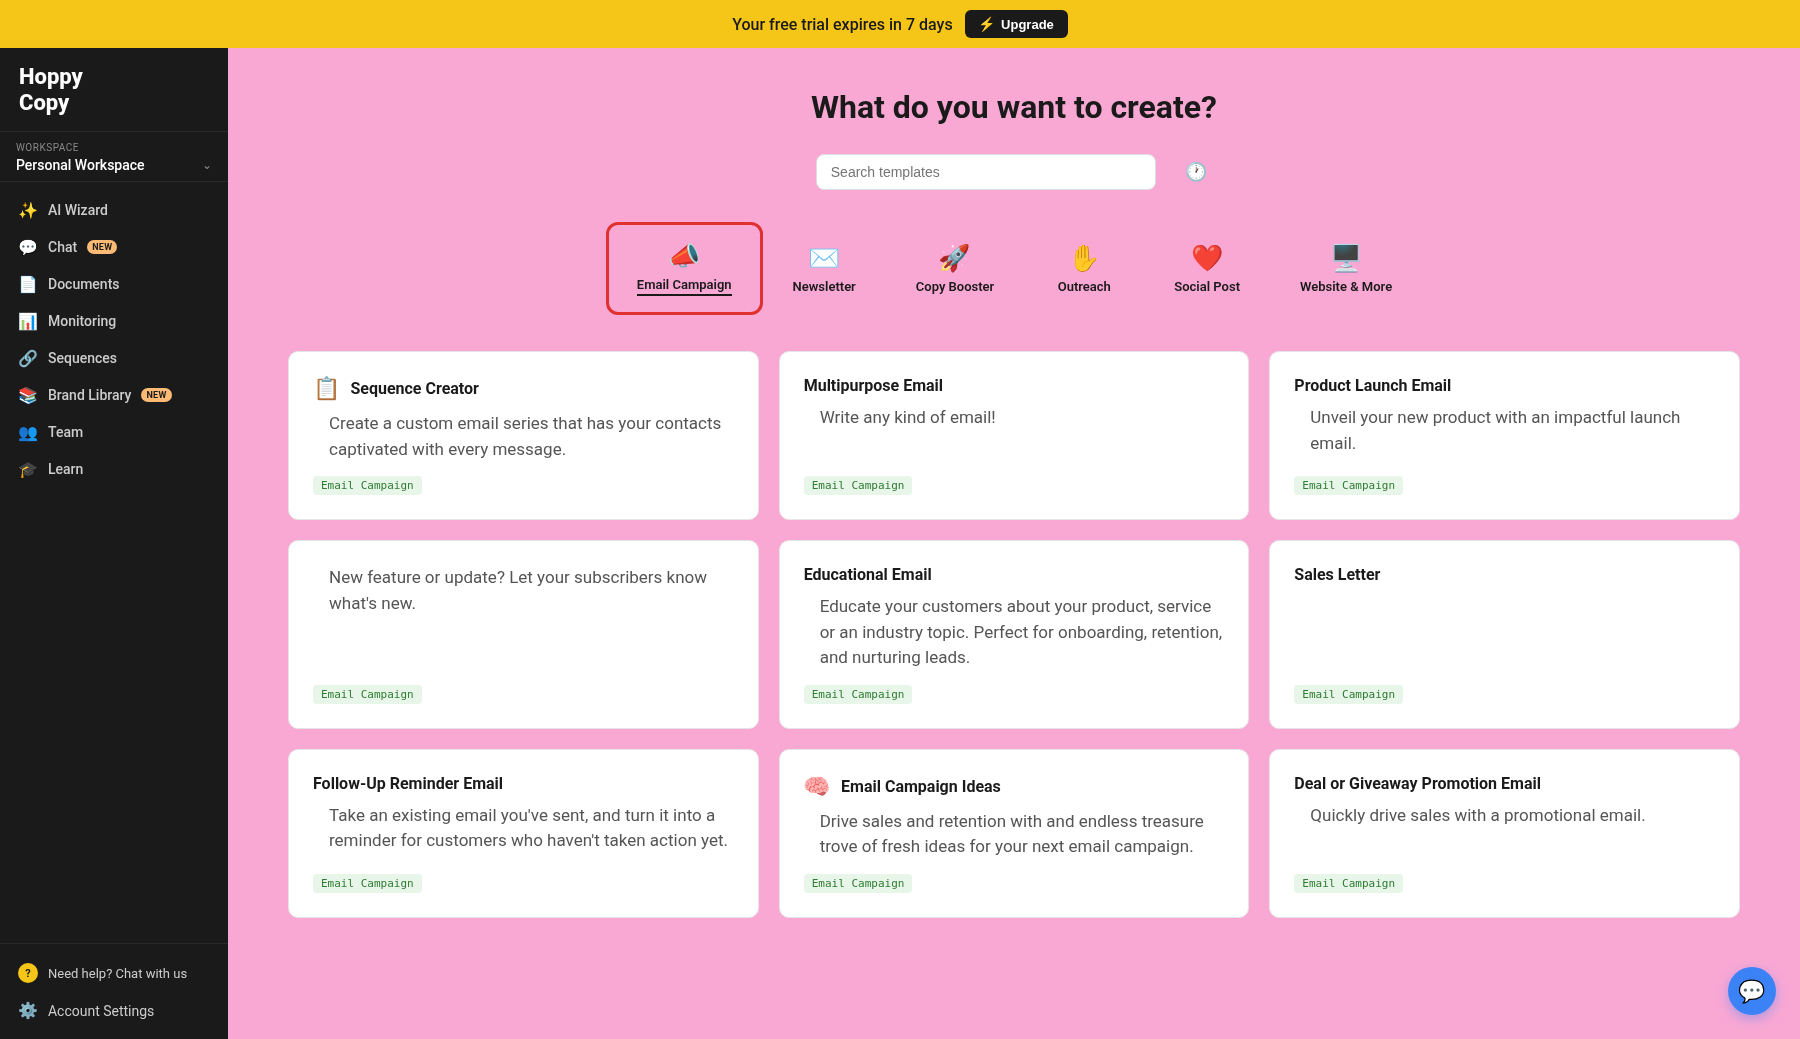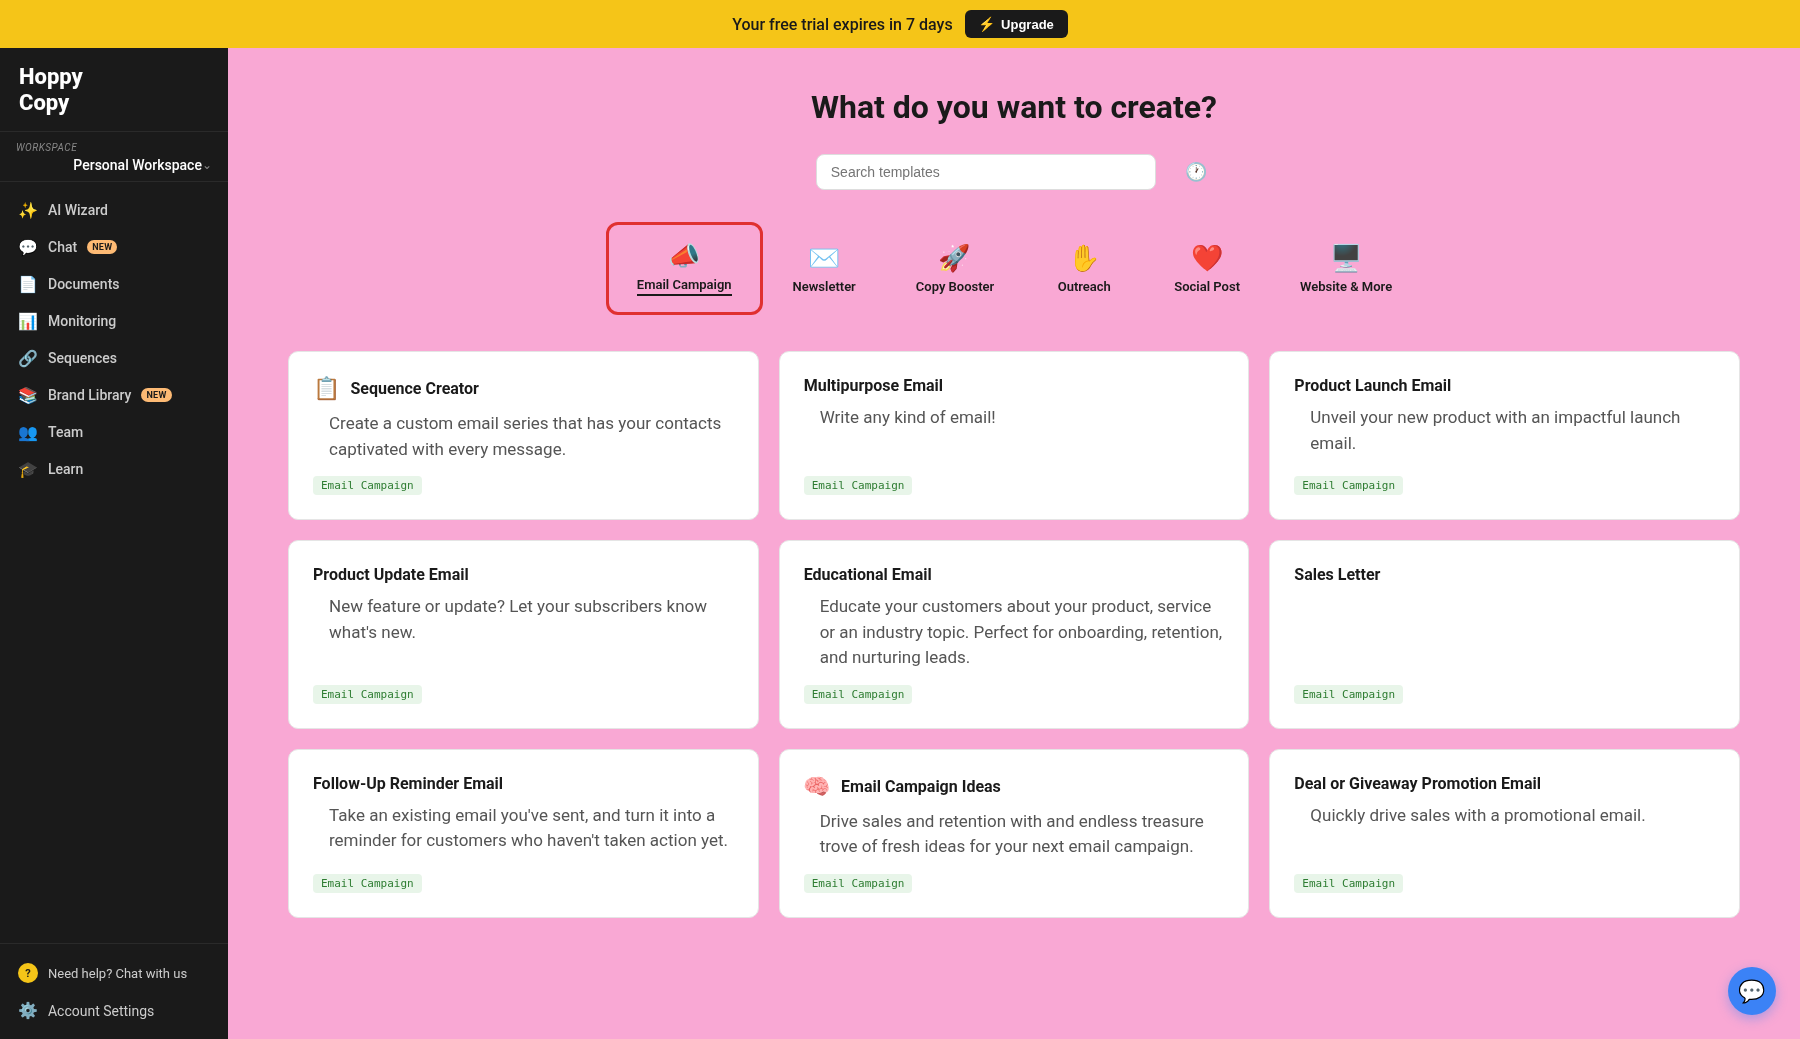--- a/index.html
+++ b/index.html
@@ -49,25 +49,25 @@
       padding: 16px 19px 14px;
       border-bottom: 1px solid #2a2a2a;
     }
     .logo-text { font-size: 22px; font-weight: 800; color: #fff; line-height: 1.2; }
     .logo-text span { display: block; }
 
     .workspace-section {
       padding: 10px 16px 8px;
       border-bottom: 1px solid #2a2a2a;
     }
-    .workspace-label { font-size: 10px; color: #888; text-transform: uppercase; letter-spacing: 0.5px; margin-bottom: 4px; font-style: italic; }
+    .workspace-label { font-size: 10px; color: #888; text-transform: uppercase; letter-spacing: 0.5px; margin-bottom: 4px; }
     .workspace-selector {
       display: flex;
       align-items: center;
-      justify-content: flex-end;
+      justify-content: space-between;
       cursor: pointer;
     }
     .workspace-name { font-size: 14px; color: #fff; font-weight: 500; }
     .chevron-icon { color: #888; font-size: 12px; }
 
     .sidebar-nav { padding: 10px 0; flex: 1; }
     .nav-item {
       display: flex;
       align-items: center;
       gap: 10px;
@@ -385,24 +385,20 @@
     <div class="template-card-header">
 
       <span class="template-card-title">Product Launch Email</span>
     </div>
     <p class="template-card-desc">Unveil your new product with an impactful launch email.</p>
     <div class="template-card-footer">
       <span class="template-tag">Email Campaign</span>
     </div>
   </div>
         <div class="template-card">
-    <div class="template-card-header">
-
-      <span class="template-card-title">Product Update Email</span>
-    </div>
     <p class="template-card-desc">New feature or update? Let your subscribers know what's new.</p>
     <div class="template-card-footer">
       <span class="template-tag">Email Campaign</span>
     </div>
   </div>
         <div class="template-card">
     <div class="template-card-header">
 
       <span class="template-card-title">Educational Email</span>
     </div>

